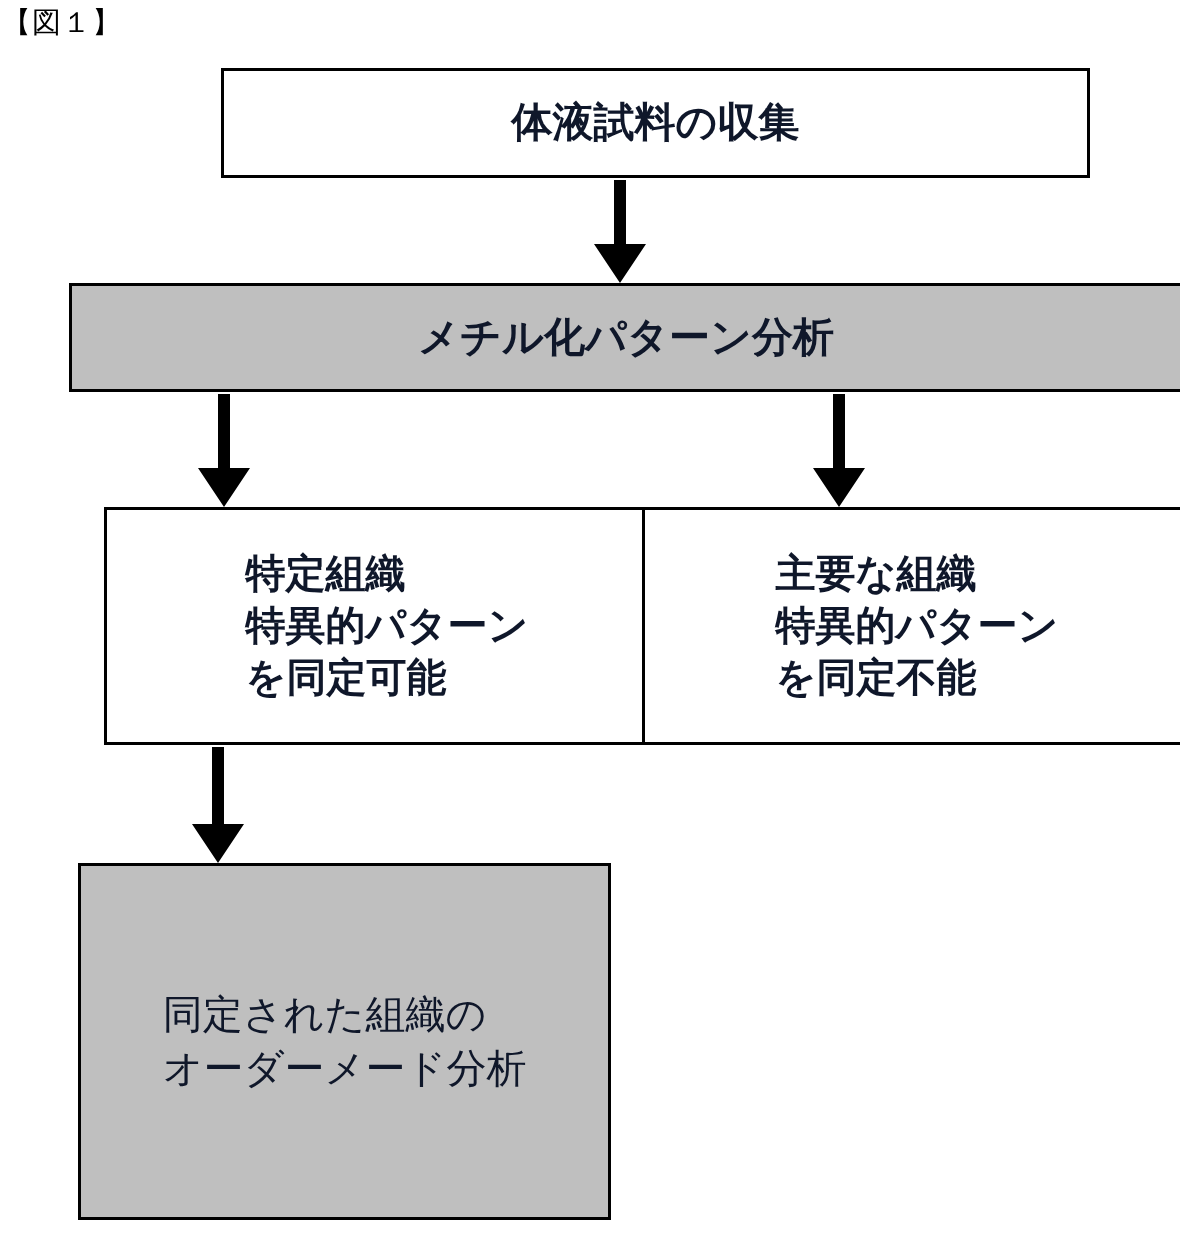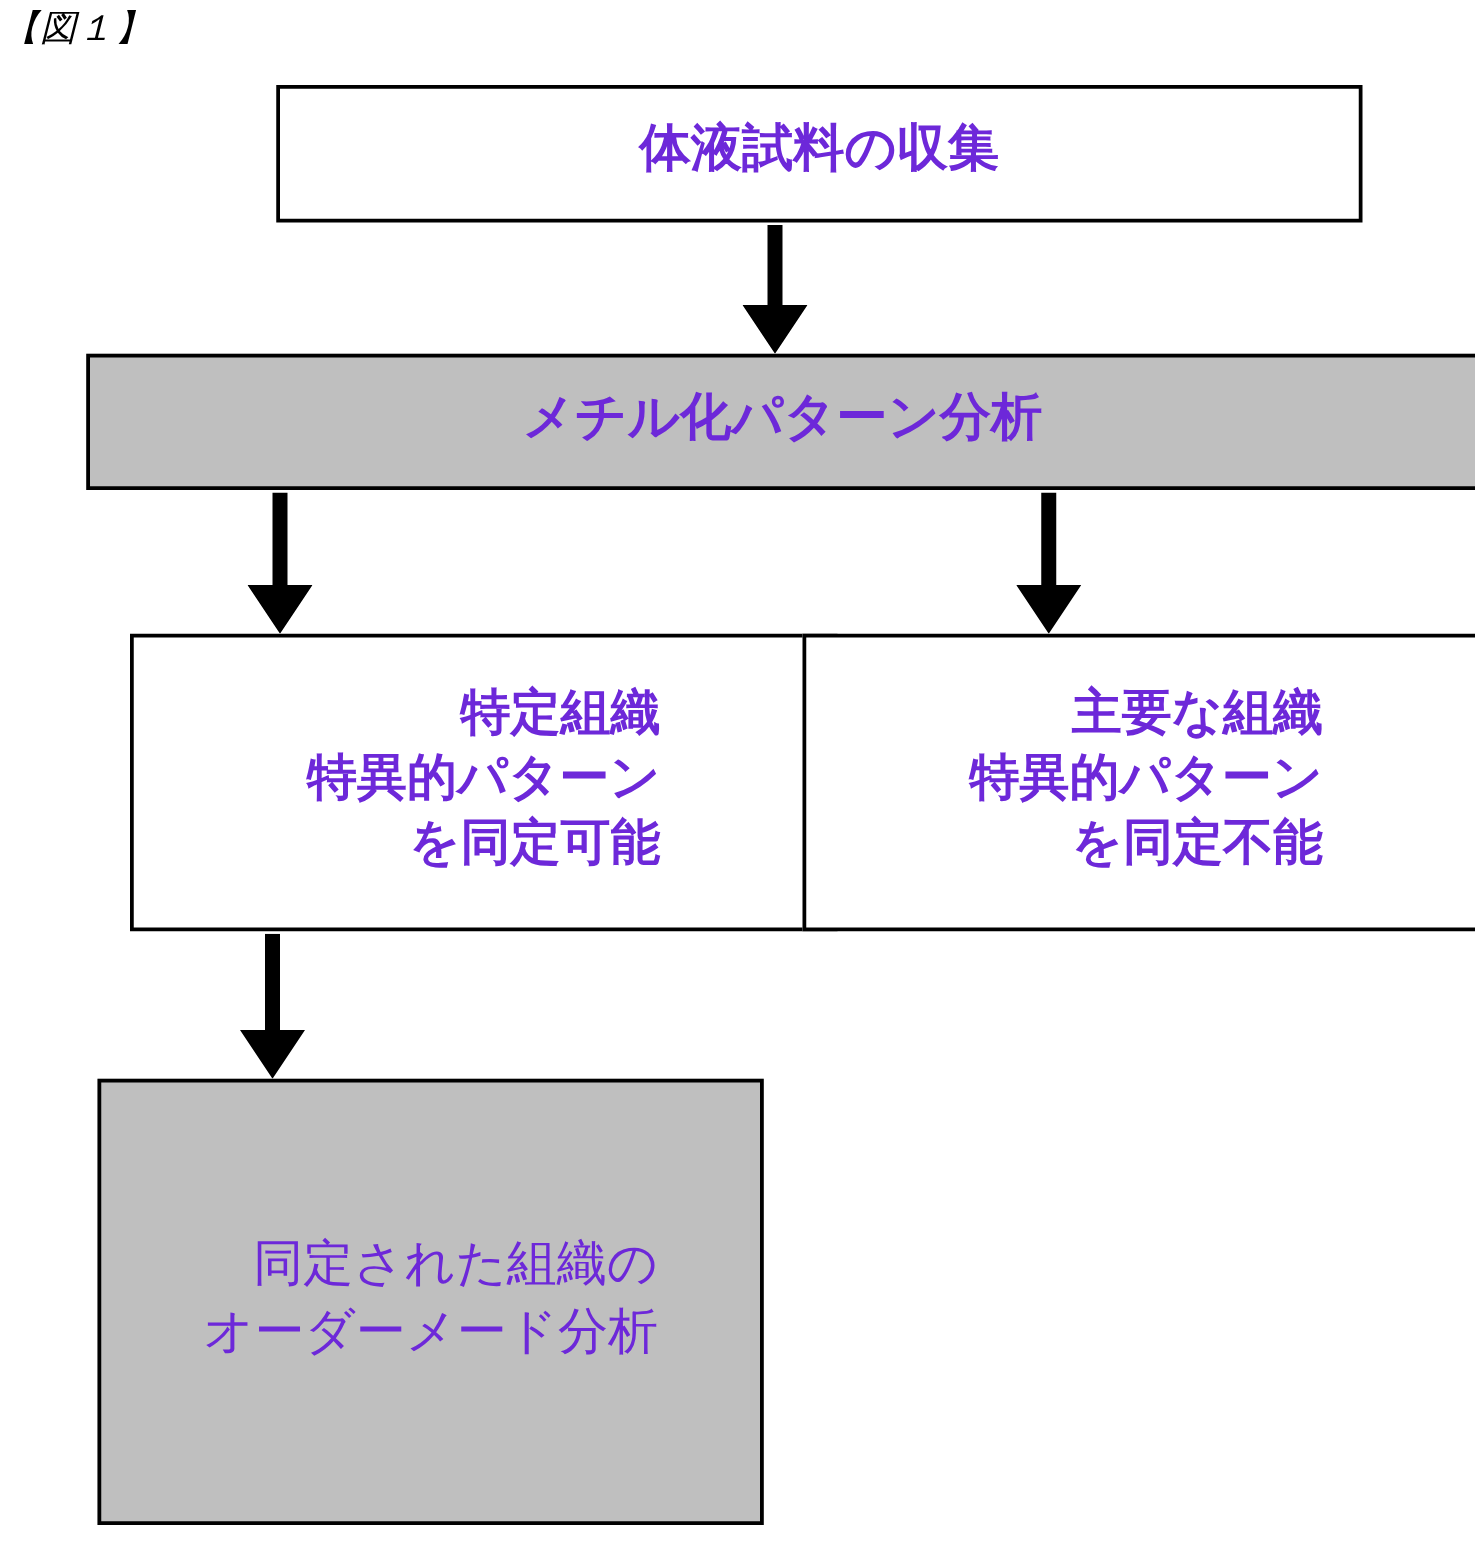--- a/index.html
+++ b/index.html
@@ -22,33 +22,32 @@
   .fig-label {
     position: absolute;
     left: 2px;
     top: 8px;
     font-size: 29px;
     line-height: 1;
     letter-spacing: 1px;
     font-family: "DejaVu Sans", "Liberation Sans", sans-serif;
     color: #000000;
     white-space: nowrap;
-    font-style: italic;
   }
   .node {
     position: absolute;
     box-sizing: border-box;
     border: 3px solid #000000;
     display: flex;
     align-items: center;
     justify-content: center;
-    text-align: right;
-    font-family: Liberation Mono, monospace;
+    text-align: left;
+    font-family: Liberation Serif, serif;
     font-weight: 700;
-    color: #6d28d9;
+    color: #0f172a;
   }
   .node .txt {
     display: block;
     white-space: pre-line;
     line-height: 1.30;
   }
   .node-white { background: #ffffff; }
   .node-gray  { background: #bfbfbf; }
 
   

